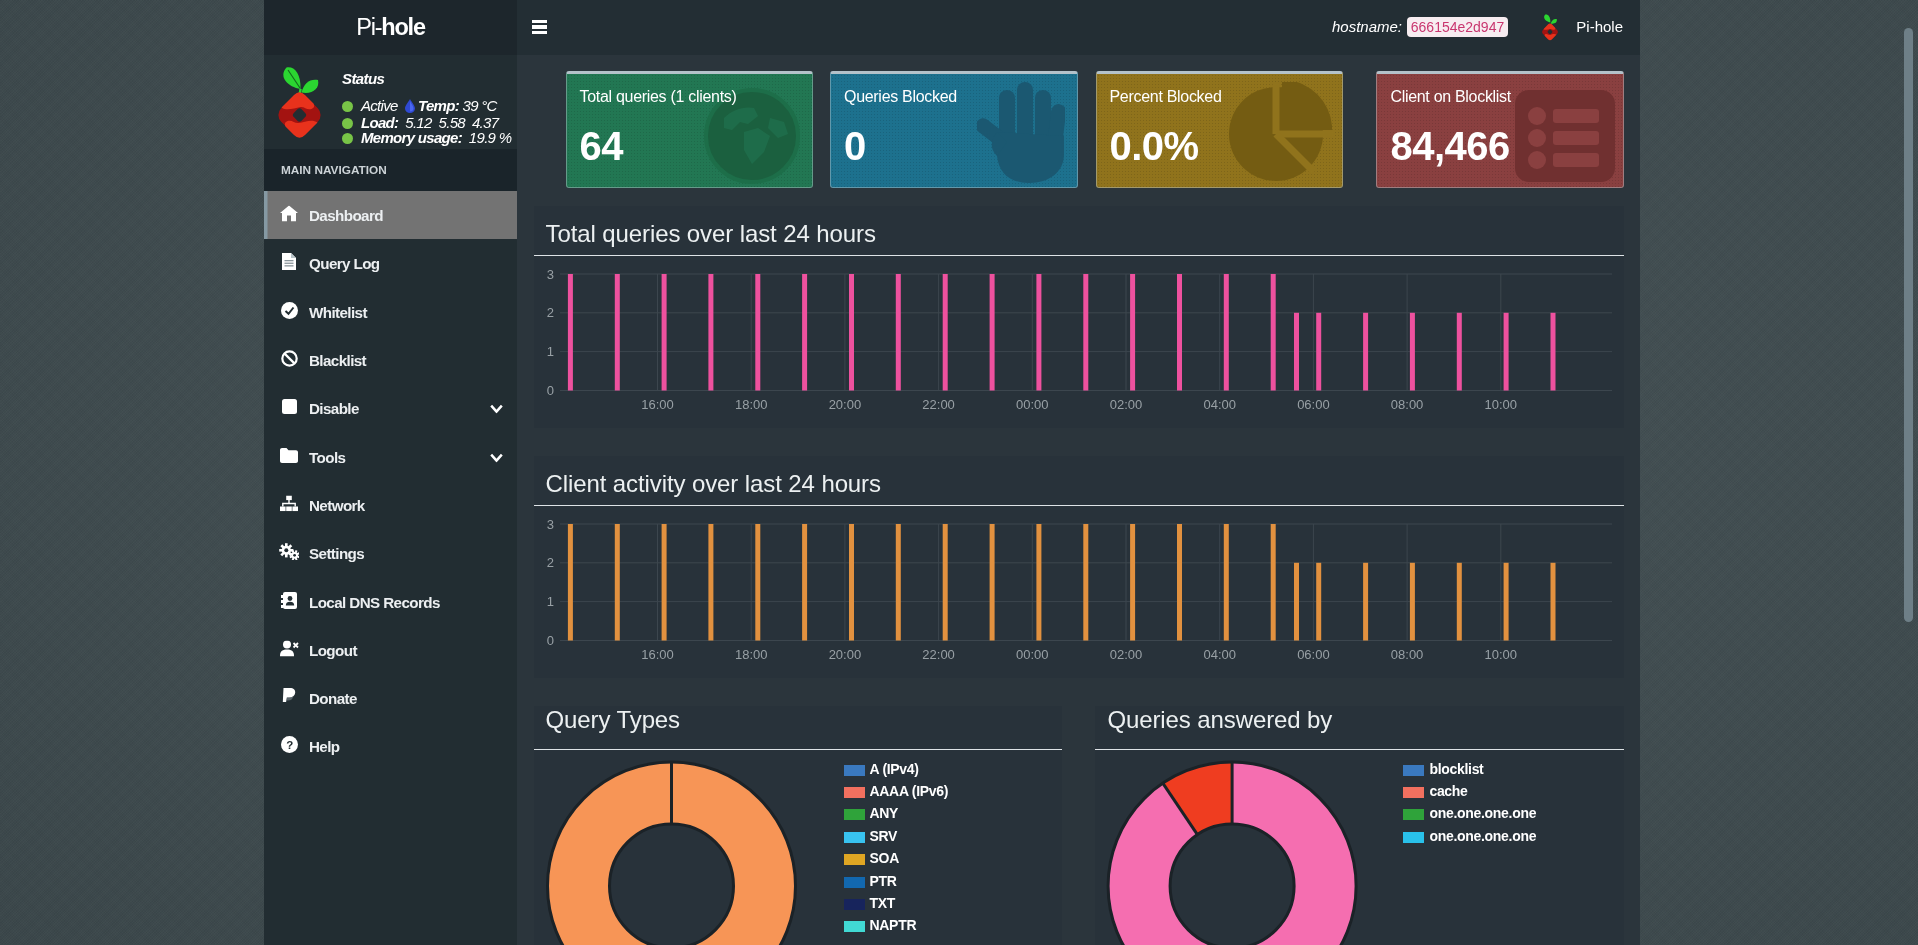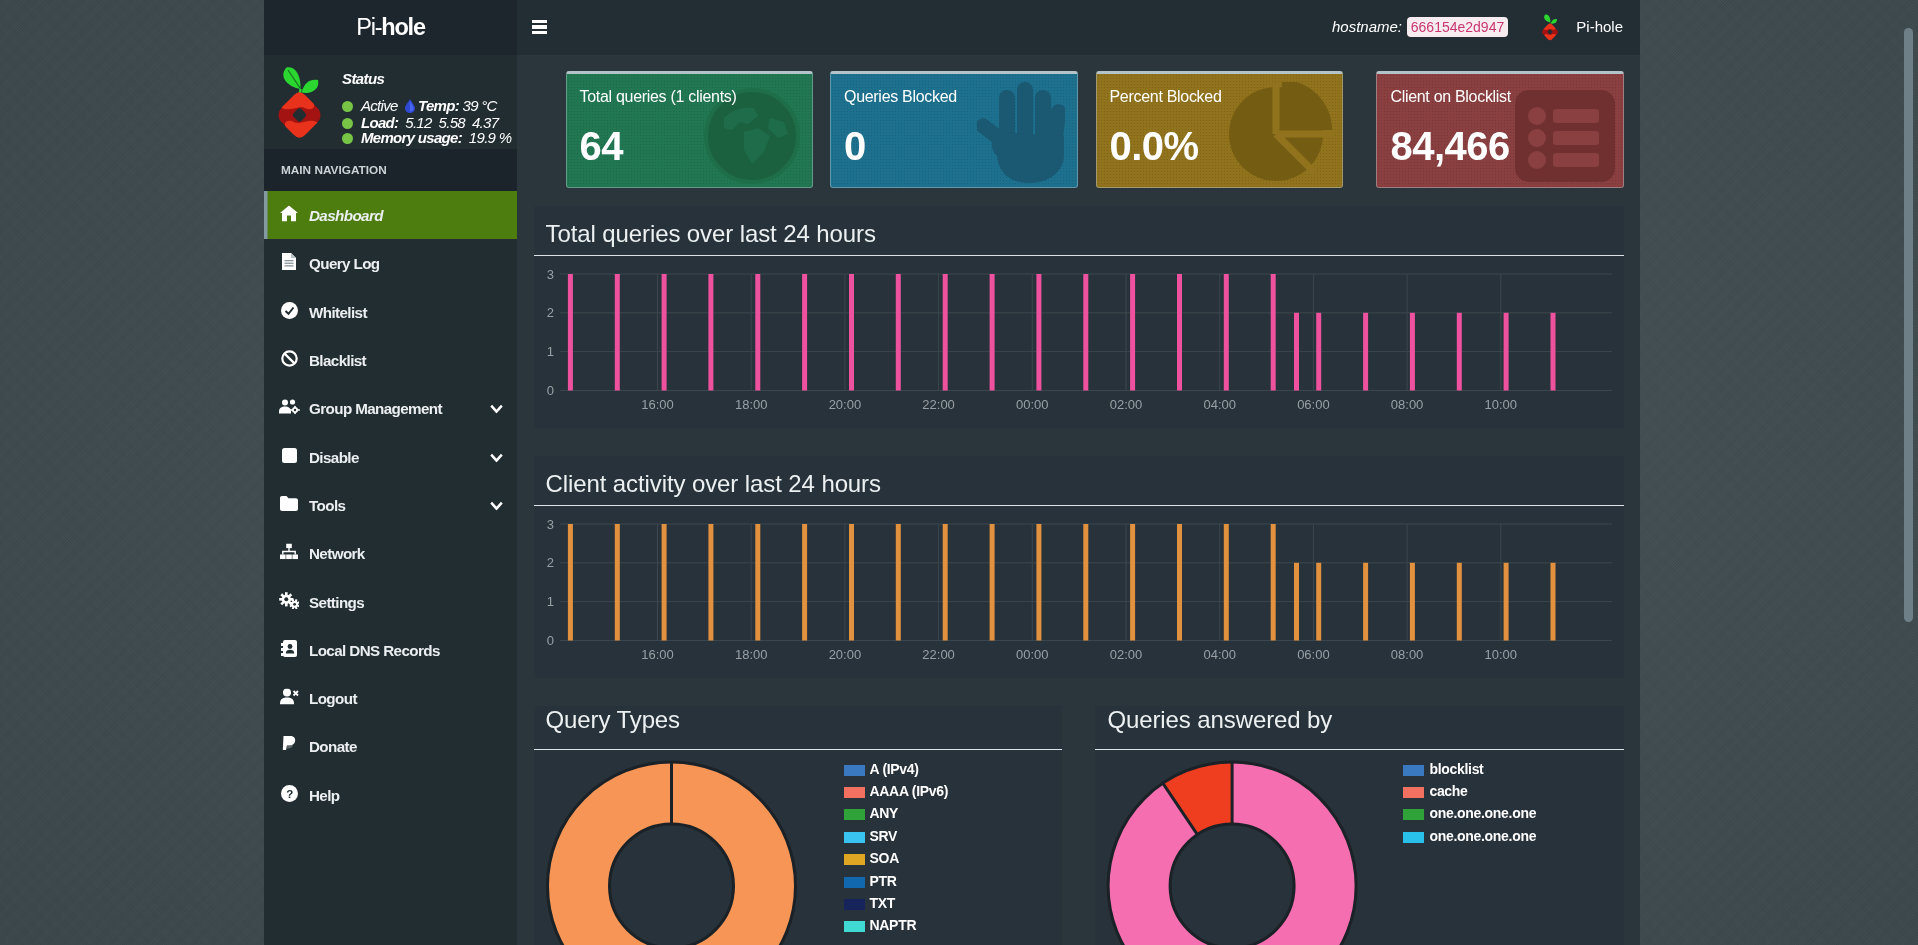--- a/index.html
+++ b/index.html
@@ -30,21 +30,21 @@
 .user-panel { position:absolute; left:0; top:0; width:253px; height:94px;font-style:italic; }
 .status-title { position:absolute; left:78px; top:15px; color:#fff; font-weight:700; font-size:15px; letter-spacing:-0.6px; }
 .st-row { position:absolute; left:78px; color:#fff; font-size:15px; letter-spacing:-0.7px; white-space:nowrap; line-height:19px; }
 .dotc { display:inline-block; width:11px; height:11px; border-radius:50%; background:#78c447; margin-right:8px; vertical-align:-1px; }
 .mainnav { position:absolute; left:0; top:94px; width:253px; height:42px; background:#1a242a;
   color:#ccd3d7; font-size:11.8px; font-weight:700; line-height:42px; padding-left:17px; }
 .menu { position:absolute; left:0; top:136px; width:253px; }
 .mi { position:relative; width:253px; height:48.3px; color:#eceff1; font-size:15.2px; letter-spacing:-0.6px; font-weight:600; }
 .mi .ic { position:absolute; left:14px; top:50%; transform:translateY(-50%); width:22px; text-align:center; }
 .mi .tx { position:absolute; left:45px; top:50%; transform:translateY(-50%); }
-.mi.active { background:#4d7c0f; box-shadow:inset 3.5px 0 0 #8599a3;font-style:italic; }
+.mi.active { background:#737373; box-shadow:inset 3.5px 0 0 #8599a3; }
 .mi .caret { position:absolute; right:14px; top:50%; transform:translateY(-50%); }
 
 .content { position:absolute; left:253px; top:55px; width:1123px; height:890px; background:#2b353c; }
 .sbox { position:absolute; top:16px; width:247.7px; height:117px; border:1px solid rgba(185,199,207,0.45); border-top:3px solid #b4c2ca; border-radius:3px; color:#fff; color:#fff; background-image:radial-gradient(rgba(0,0,0,0.12) 1px, transparent 1px); background-size:3px 3px; }
 .sbox .t { position:absolute; left:13px; top:14px; font-size:16px; white-space:nowrap; letter-spacing:-0.3px; z-index:2; }
 .sbox .n { position:absolute; left:13px; top:50px; font-size:40px; font-weight:700; letter-spacing:-0.5px; z-index:2; }
 .sbox svg.bigicon { position:absolute; right:12px; top:14px; z-index:1; }
 .panel { position:absolute; background:#28323a; }
 .panel .ptitle { position:absolute; left:12px; top:14px; color:#ecf0f1; font-size:24px; letter-spacing:-0.1px; }
 .panel .phr { position:absolute; left:0; top:49px; width:100%; height:1px; background:#dee3e6; }
@@ -386,37 +386,20 @@
             <span class="tx">Whitelist</span>
           </div>
         <div class="mi">
             <span class="ic"><svg width="17" height="17" viewBox="0 0 17 17">
                 <circle cx="8.5" cy="8.5" r="7.2" fill="none" stroke="#fff" stroke-width="2.2"></circle>
                 <line x1="3.6" y1="3.6" x2="13.4" y2="13.4" stroke="#fff" stroke-width="2.2"></line>
               </svg></span>
             <span class="tx">Blacklist</span>
           </div>
         <div class="mi">
-            <span class="ic"><svg width="21" height="16" viewBox="0 0 21 16">
-                <circle cx="6" cy="4" r="3" fill="#fff"></circle>
-                <circle cx="13.5" cy="3.5" r="2.6" fill="#fff"></circle>
-                <path fill="#fff" d="M0 13 C0 9.5 2.5 8 6 8 C9.5 8 12 9.5 12 13 V15 H0 Z"></path>
-                <circle cx="16" cy="11.5" r="3" fill="#fff"></circle>
-                <circle cx="16" cy="11.5" r="1.2" fill="#222d32"></circle>
-                <rect x="15.2" y="7.4" width="1.6" height="2" fill="#fff"></rect>
-                <rect x="15.2" y="13.6" width="1.6" height="2" fill="#fff"></rect>
-                <rect x="11.2" y="10.7" width="2" height="1.6" fill="#fff"></rect>
-                <rect x="18.8" y="10.7" width="2" height="1.6" fill="#fff"></rect>
-              </svg></span>
-            <span class="tx">Group Management</span>
-            <span class="caret"><svg width="13" height="9" viewBox="0 0 13 9">
-                <path d="M1.2 1.2 L6.5 7.2 L11.8 1.2" stroke="#fff" stroke-width="2.5" fill="none"></path>
-              </svg></span>
-          </div>
-        <div class="mi">
             <span class="ic"><svg width="15" height="15" viewBox="0 0 15 15">
                 <rect x="0" y="0" width="15" height="15" rx="2.5" fill="#fff"></rect>
               </svg></span>
             <span class="tx">Disable</span>
             <span class="caret"><svg width="13" height="9" viewBox="0 0 13 9">
                 <path d="M1.2 1.2 L6.5 7.2 L11.8 1.2" stroke="#fff" stroke-width="2.5" fill="none"></path>
               </svg></span>
           </div>
         <div class="mi">
             <span class="ic"><svg width="18" height="15" viewBox="0 0 18 15">

